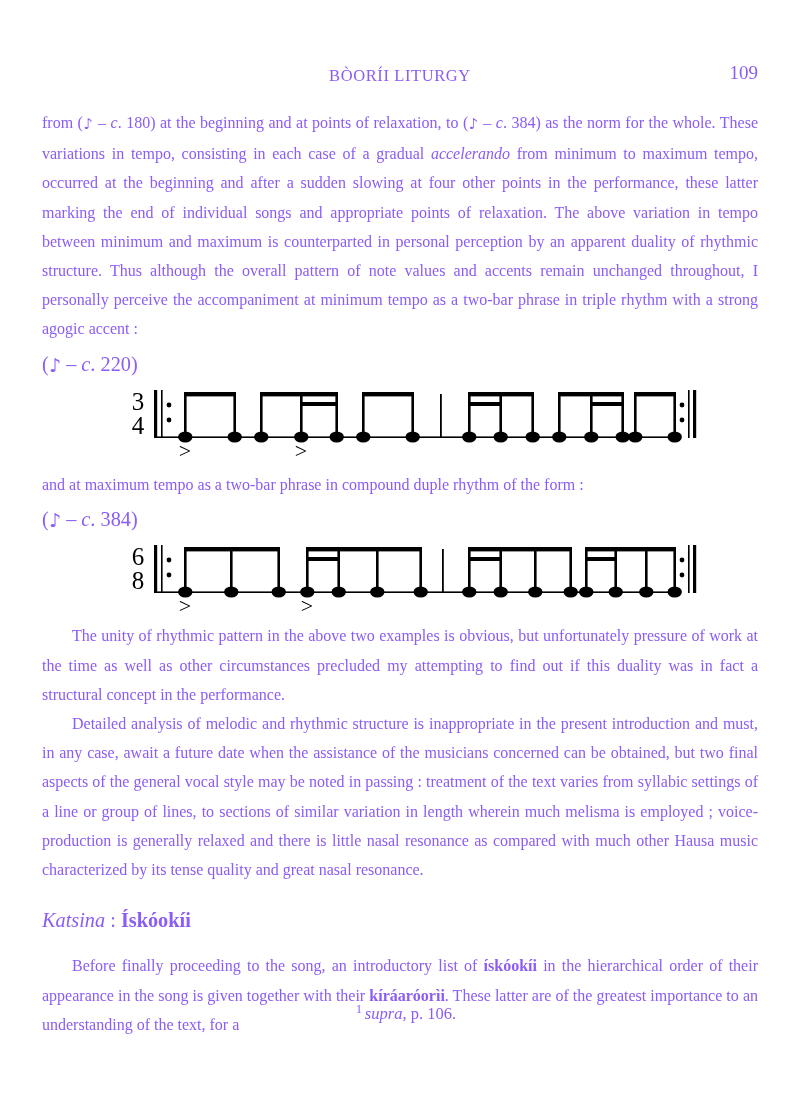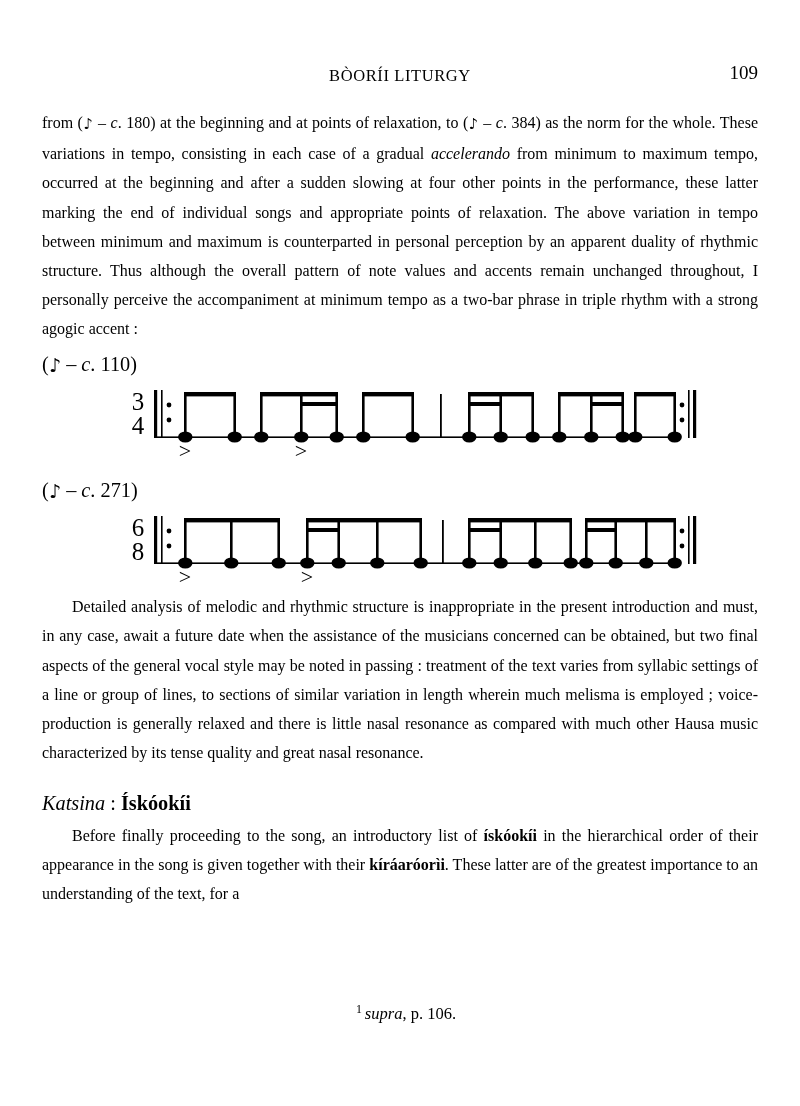--- a/index.html
+++ b/index.html
@@ -7,21 +7,21 @@
     padding: 0;
     background: #ffffff;
   }
   .page {
     position: relative;
     width: 800px;
     height: 1106px;
     background: #ffffff;
     margin: 0 auto;
     font-family: "Liberation Serif", "DejaVu Serif", serif;
-    color: #000000;
+    color: #8b5cf6;
     overflow: hidden;
   }
   .content {
     position: absolute;
     left: 42px;
     top: 0;
     width: 716px;
   }
 
   
@@ -55,21 +55,20 @@
     text-align: justify;
     text-justify: inter-word;
     margin: 0;
     hyphens: none;
   }
   p.body.indent {
     text-indent: 30px;
   }
   p.body + p.body {
     margin-top: 0;
-    margin-left: 44px;
   }
   .it { font-style: italic; }
   .bd { font-weight: bold; }
 
   
   .tempo-line {
     font-size: 20.3px;
     line-height: 29.2px;
     margin: 6px 0 0 0;
     white-space: nowrap;
@@ -84,21 +83,21 @@
   .music {
     margin: 2px 0 0 0;
     padding-left: 88px;
   }
   .music svg { display: block; }
 
   
   .section-head {
     font-size: 20.3px;
     line-height: 29.2px;
-    margin: 22px 0 2px 0;
+    margin: 22px 0 16px 0;
   }
 
   
   .footnote {
     position: absolute;
     left: 12px;
     right: 0;
     top: 1004px;
     text-align: center;
     font-size: 16.5px;
@@ -119,21 +118,21 @@
 <div class="page">
   <div class="content">
 
     <div class="runhead">
       <div class="runhead-title">BÒORÍI LITURGY</div>
       <div class="runhead-folio">109</div>
     </div>
 
     <p class="body"><span>from (</span><span class="note-glyph">♪</span><span> – </span><span class="it">c</span><span>. 180) at the beginning and at points of relaxation, to (</span><span class="note-glyph">♪</span><span> – </span><span class="it">c</span><span>. 384) as the norm for the whole.  These variations in tempo, consisting in each case of a gradual </span><span class="it">accelerando</span><span> from minimum to maximum tempo, occurred at the beginning and after a sudden slowing at four other points in the performance, these latter marking the end of individual songs and appropriate points of relaxation.  The above variation in tempo between minimum and maximum is counterparted in personal perception by an apparent duality of rhythmic structure.  Thus although the overall pattern of note values and accents remain unchanged throughout, I personally perceive the accompaniment at minimum tempo as a two-bar phrase in triple rhythm with a strong agogic accent :</span></p>
 
-    <div class="tempo-line"><span>(</span><span class="note-glyph">♪</span><span> – </span><span class="it">c</span><span>. 110)</span></div>
+    <div class="tempo-line"><span>(</span><span class="note-glyph">♪</span><span> – </span><span class="it">c</span><span>. 220)</span></div>
 
     <div class="music">
       <svg width="570" height="78" viewBox="0 0 570 78" xmlns="http://www.w3.org/2000/svg">
         <g fill="#000000" stroke="#000000">
 
           <text x="8" y="28" font-family="Liberation Serif, serif" font-size="25" stroke="none" text-anchor="middle">3</text>
           <text x="8" y="52" font-family="Liberation Serif, serif" font-size="25" stroke="none" text-anchor="middle">4</text>
 
           <rect x="24" y="8" width="3.2" height="48" stroke="none"></rect>
           <rect x="31" y="8" width="1.6" height="48" stroke="none"></rect>
@@ -195,22 +194,23 @@
           <rect x="563" y="8" width="3.2" height="48" stroke="none"></rect>
 
           <text x="55" y="76" font-family="Liberation Serif, serif" font-size="22" stroke="none" text-anchor="middle">&gt;</text>
           <text x="171" y="76" font-family="Liberation Serif, serif" font-size="22" stroke="none" text-anchor="middle">&gt;</text>
         </g>
       </svg>
     </div>
 
     <div class="gap-b"></div>
 
-
-    <div class="tempo-line"><span>(</span><span class="note-glyph">♪</span><span> – </span><span class="it">c</span><span>. 271)</span></div>
+    <p class="body">and at maximum tempo as a two-bar phrase in compound duple rhythm of the form :</p>
+
+    <div class="tempo-line"><span>(</span><span class="note-glyph">♪</span><span> – </span><span class="it">c</span><span>. 384)</span></div>
 
     <div class="music">
       <svg width="570" height="78" viewBox="0 0 570 78" xmlns="http://www.w3.org/2000/svg">
         <g fill="#000000" stroke="#000000">
 
           <text x="8" y="28" font-family="Liberation Serif, serif" font-size="25" stroke="none" text-anchor="middle">6</text>
           <text x="8" y="52" font-family="Liberation Serif, serif" font-size="25" stroke="none" text-anchor="middle">8</text>
 
           <rect x="24" y="8" width="3.2" height="48" stroke="none"></rect>
           <rect x="31" y="8" width="1.6" height="48" stroke="none"></rect>
@@ -268,20 +268,21 @@
           <rect x="563" y="8" width="3.2" height="48" stroke="none"></rect>
 
           <text x="55" y="76" font-family="Liberation Serif, serif" font-size="22" stroke="none" text-anchor="middle">&gt;</text>
           <text x="177" y="76" font-family="Liberation Serif, serif" font-size="22" stroke="none" text-anchor="middle">&gt;</text>
         </g>
       </svg>
     </div>
 
     <div class="gap-a"></div>
 
+    <p class="body indent">The unity of rhythmic pattern in the above two examples is obvious, but unfortunately pressure of work at the time as well as other circumstances precluded my attempting to find out if this duality was in fact a structural concept in the performance.</p>
 
     <p class="body indent">Detailed analysis of melodic and rhythmic structure is inappropriate in the present introduction and must, in any case, await a future date when the assistance of the musicians concerned can be obtained, but two final aspects of the general vocal style may be noted in passing :  treatment of the text varies from syllabic settings of a line or group of lines, to sections of similar variation in length wherein much melisma is employed ;  voice-production is generally relaxed and there is little nasal resonance as compared with much other Hausa music characterized by its tense quality and great nasal resonance.</p>
 
     <div class="section-head"><span class="it">Katsina</span><span> : </span><span class="bd">Ískóokíi</span></div>
 
     <p class="body indent"><span>Before finally proceeding to the song, an introductory list of </span><span class="bd">ískóokíi</span><span> in the hierarchical order of their appearance in the song is given together with their </span><span class="bd">kíráaróorìi</span><span>.  These latter are of the greatest importance to an understanding of the text, for a </span></p>
 
   </div>
 
   <div class="footnote"><span class="fn-mark">1</span><span class="it">supra</span><span>, p. 106.</span></div>

